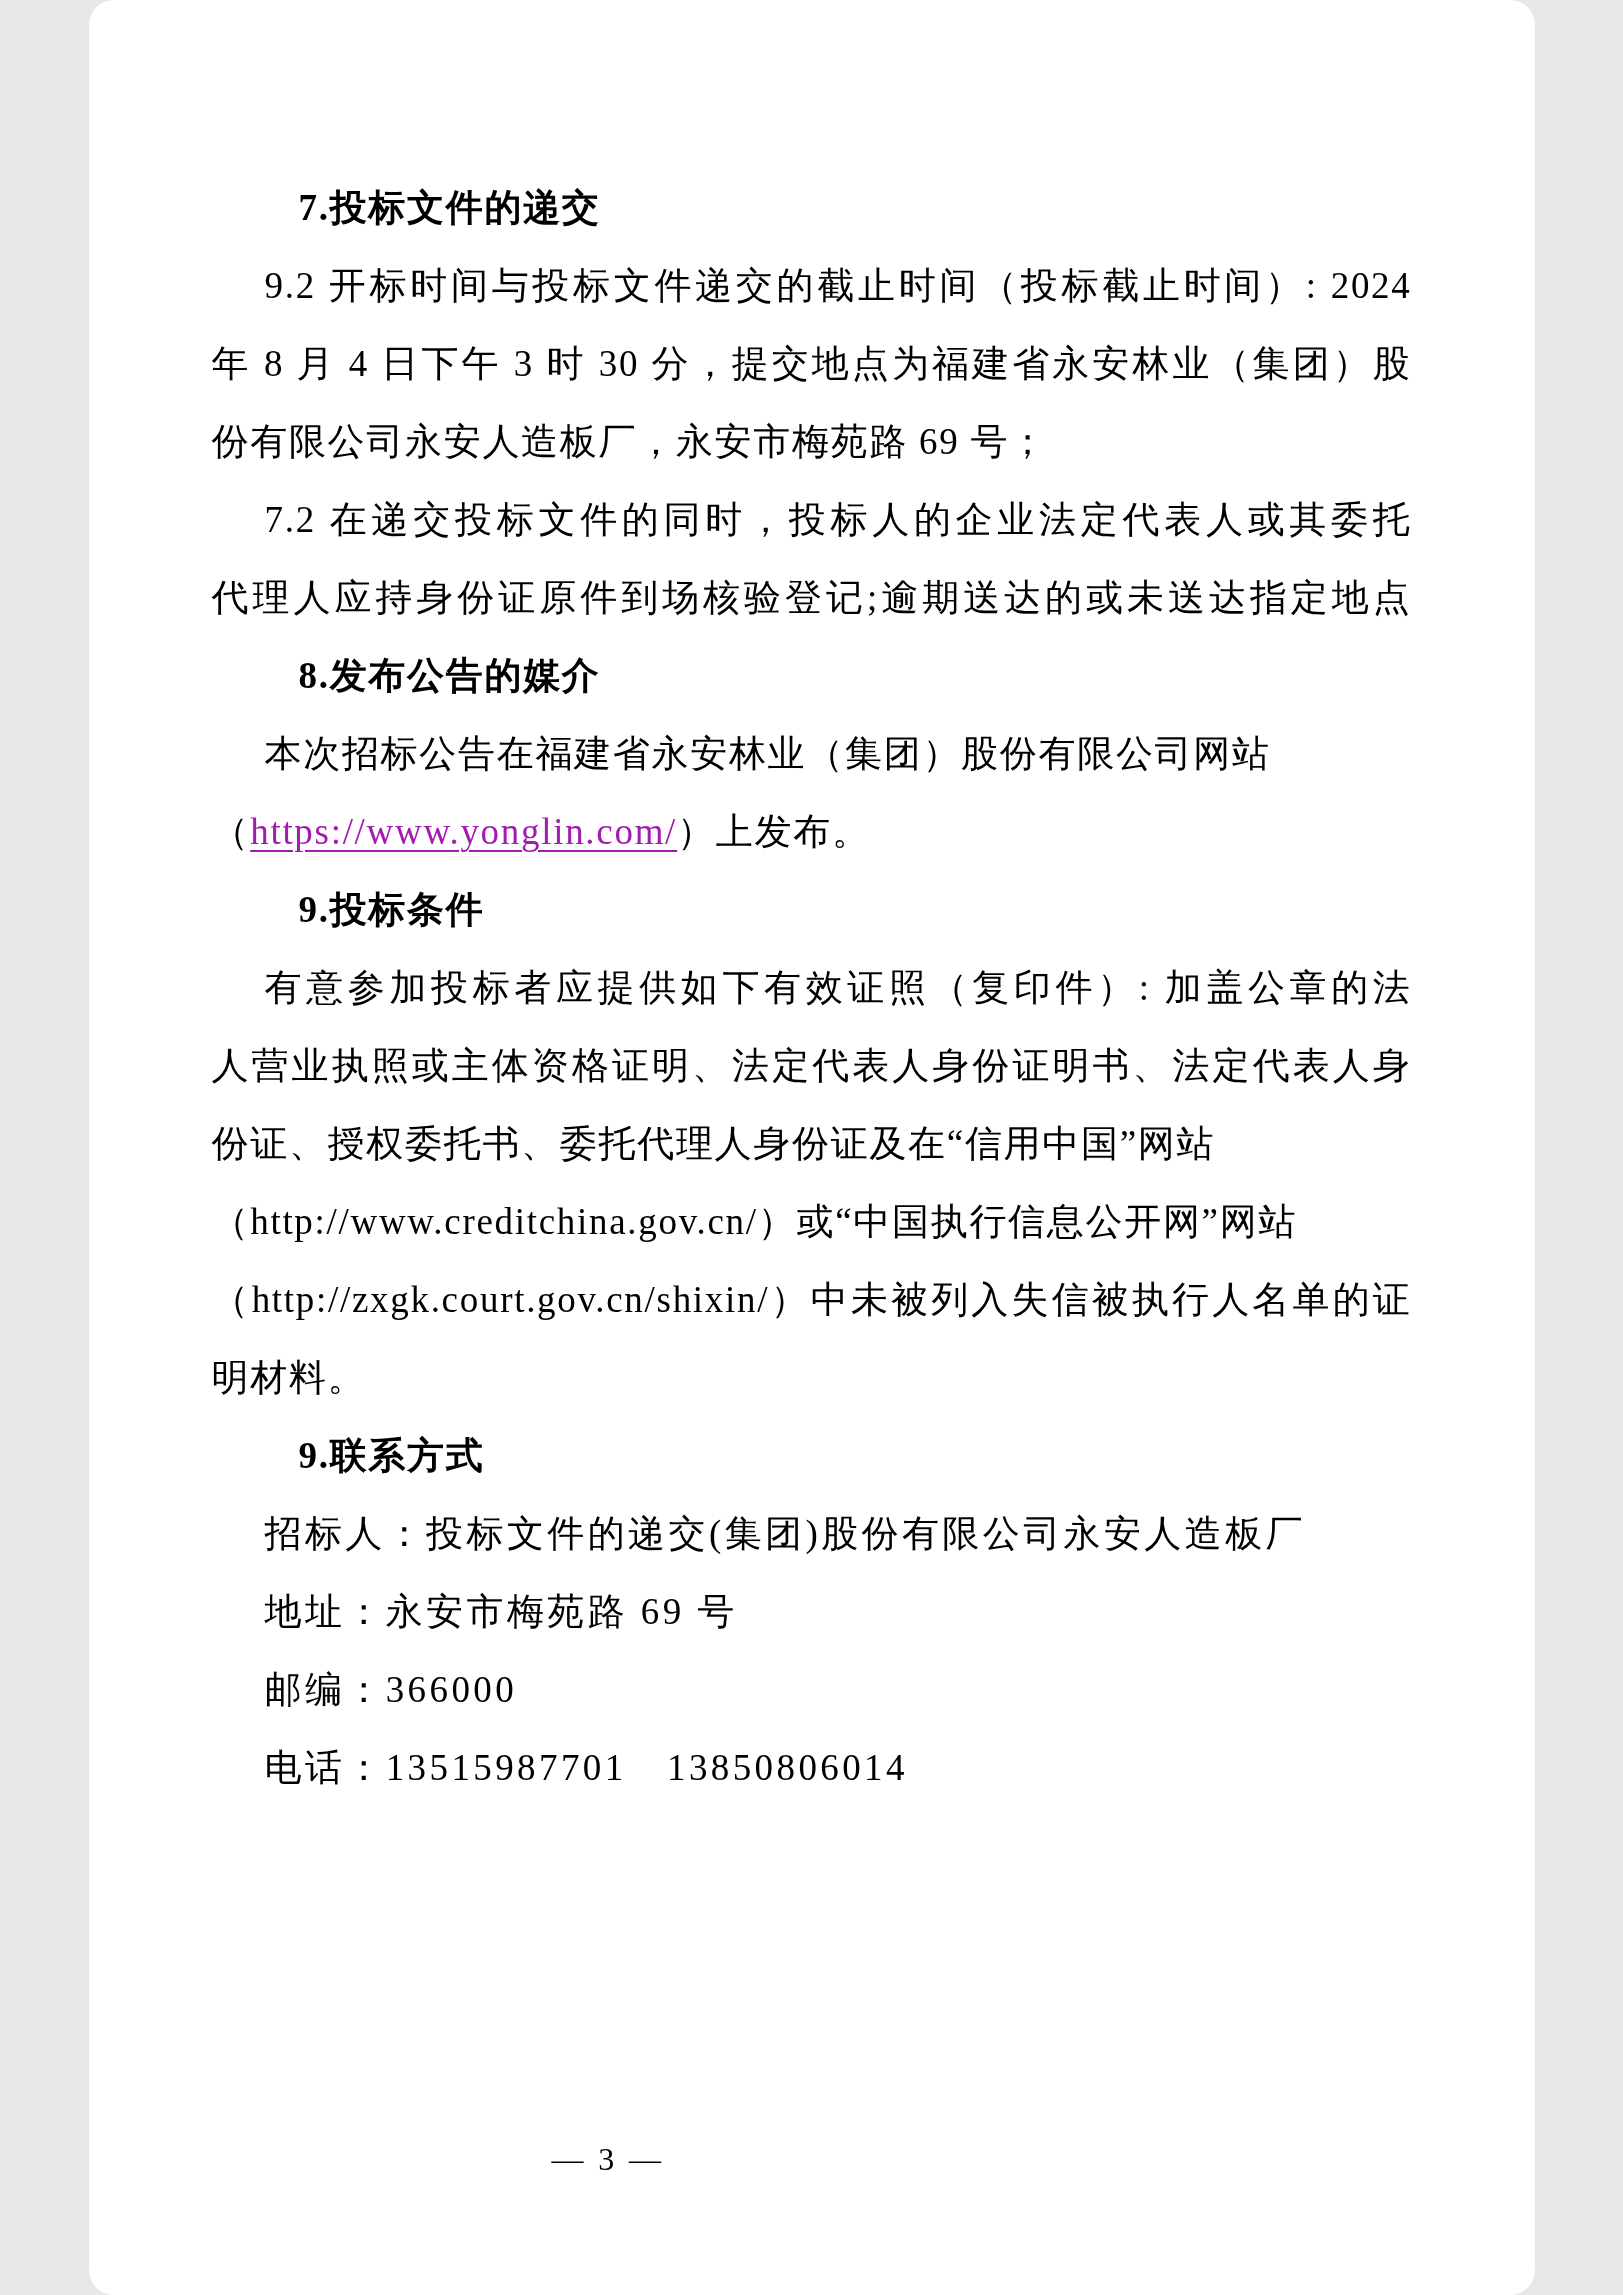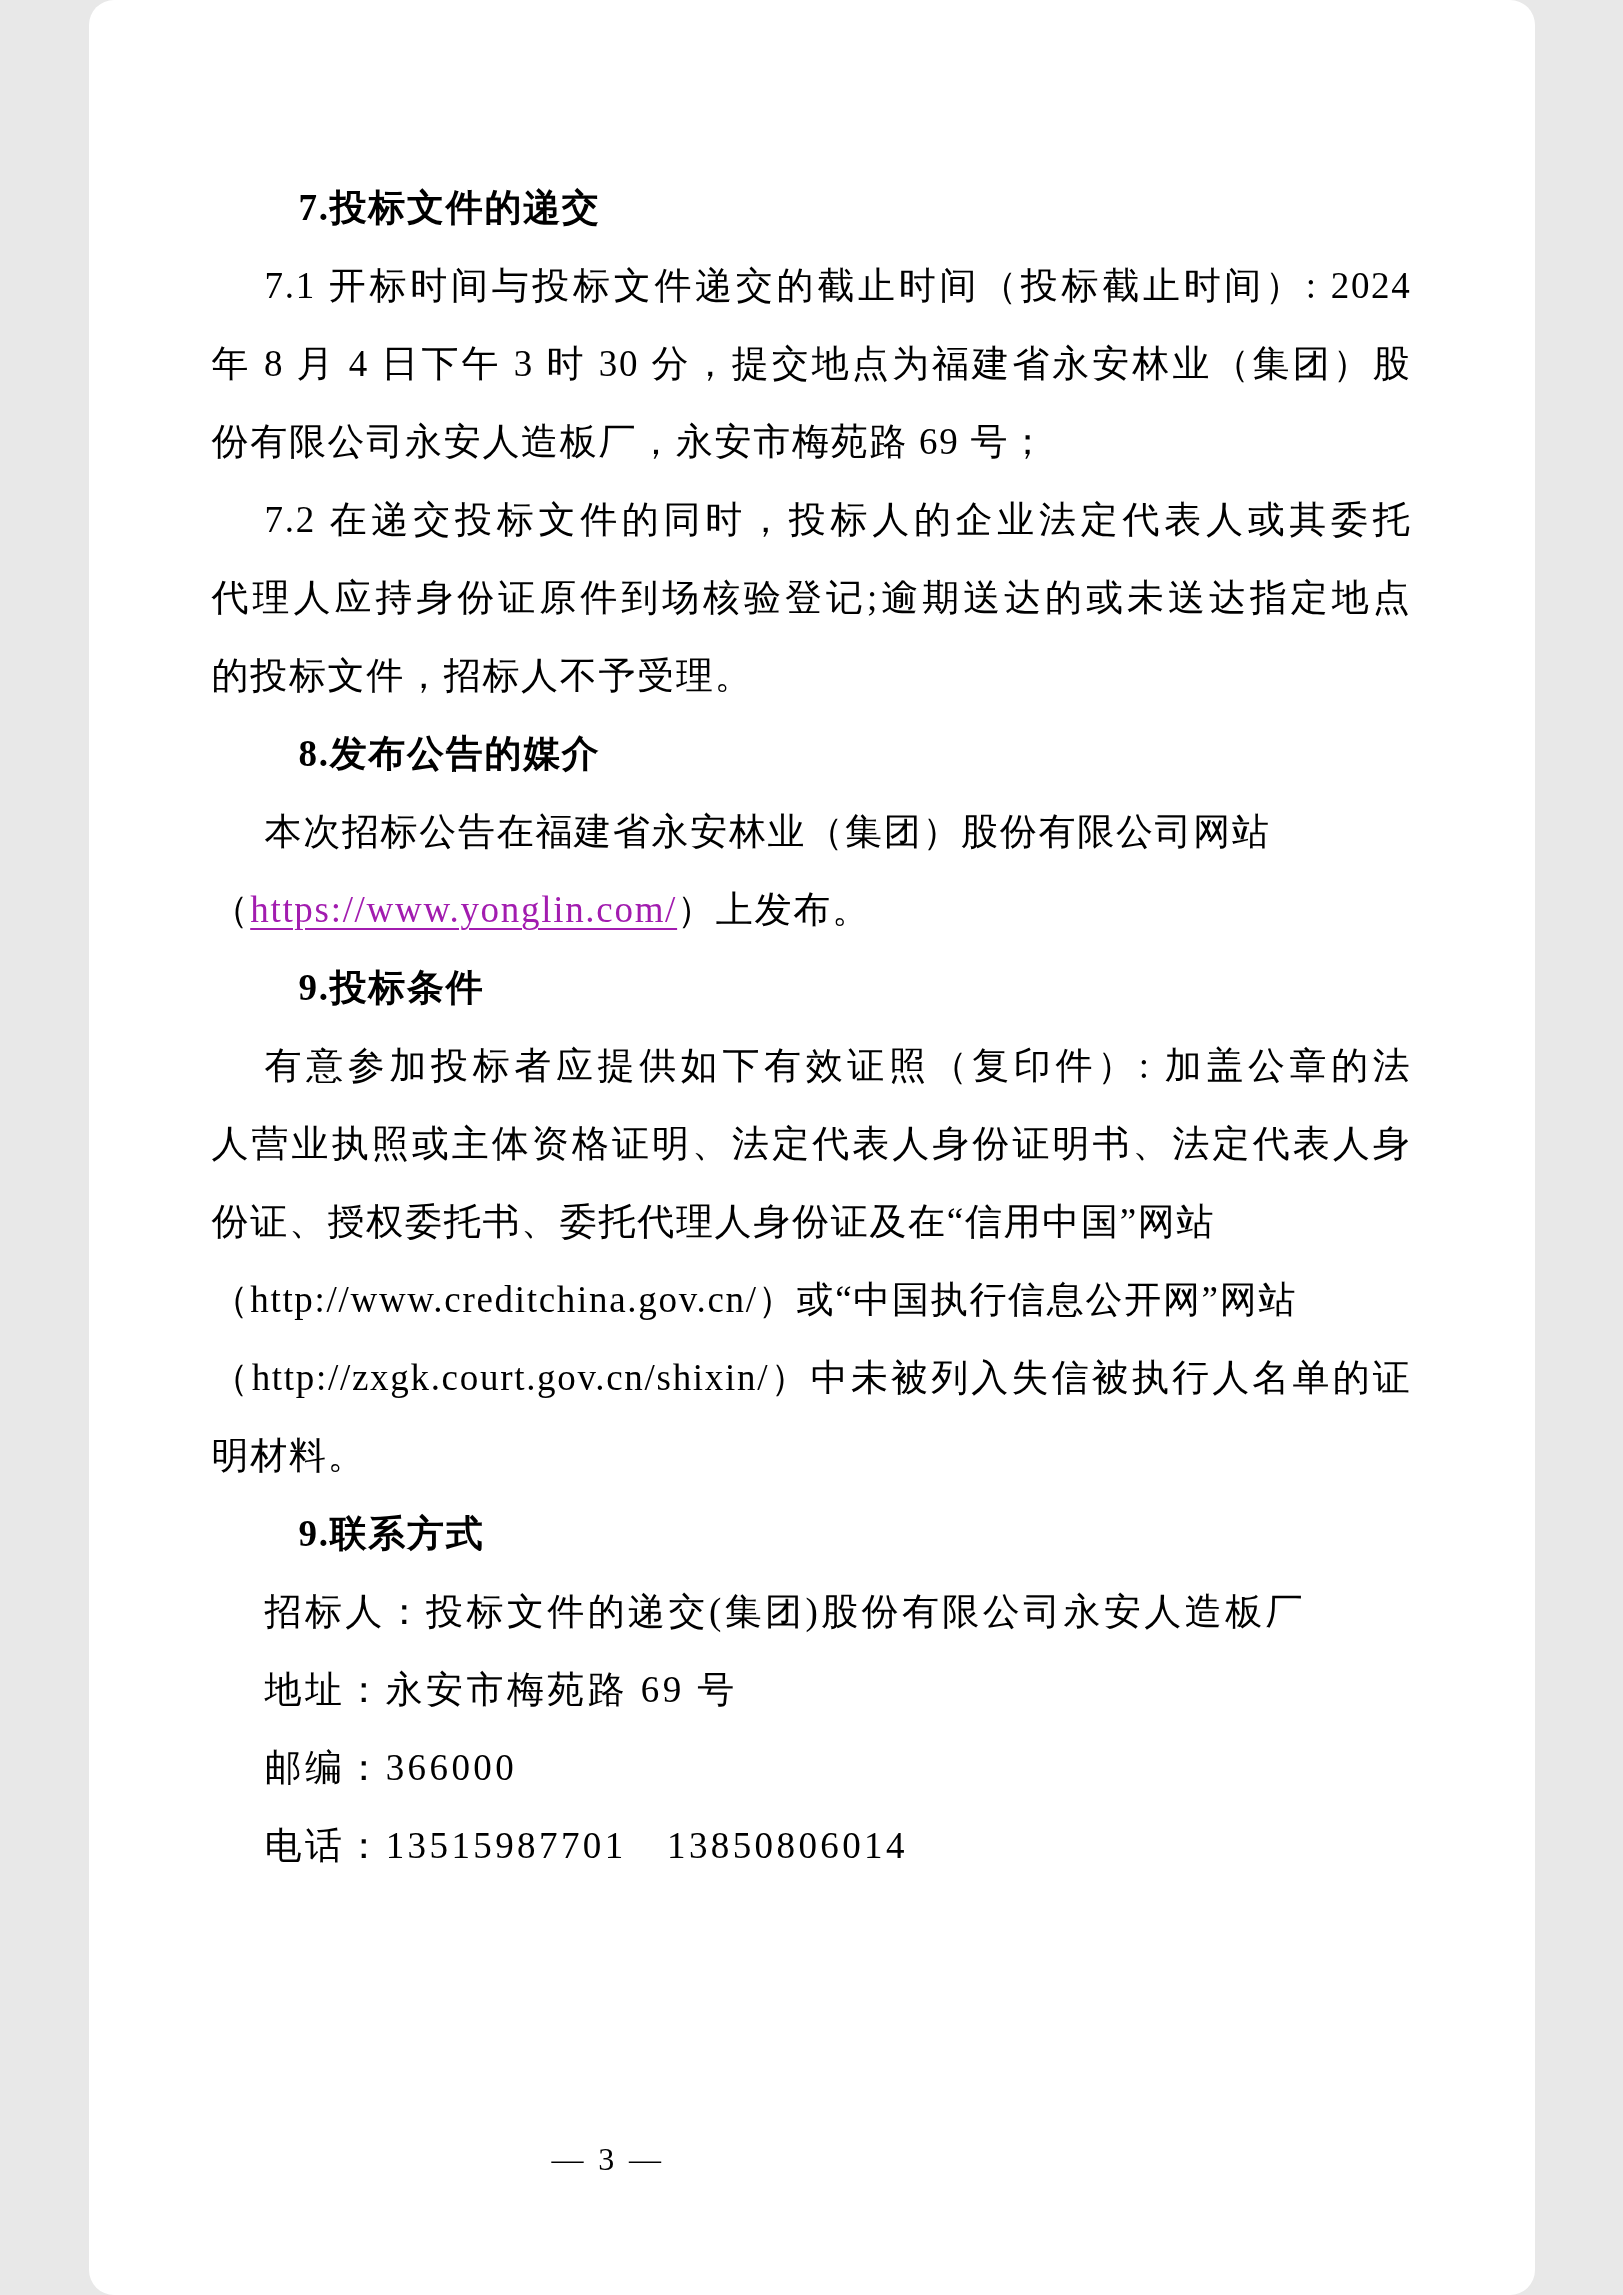--- a/index.html
+++ b/index.html
@@ -54,27 +54,26 @@
     white-space: pre;
   }
 </style>
 </head>
 <body>
 
 <div class="page">
 
   <h2 class="hd">7.投标文件的递交</h2>
 
-  <p class="ln indent fill">7.1 开标时间与投标文件递交的截止时间（投标截止时间）: 2024</p>
+  <p class="ln indent fill">9.2 开标时间与投标文件递交的截止时间（投标截止时间）: 2024</p>
   <p class="ln fill">年 8 月 4 日下午 3 时 30 分，提交地点为福建省永安林业（集团）股</p>
   <p class="ln">份有限公司永安人造板厂，永安市梅苑路 69 号；</p>
 
   <p class="ln indent fill">7.2 在递交投标文件的同时，投标人的企业法定代表人或其委托</p>
   <p class="ln fill">代理人应持身份证原件到场核验登记;逾期送达的或未送达指定地点</p>
-  <p class="ln">的投标文件，招标人不予受理。</p>
 
   <h2 class="hd">8.发布公告的媒介</h2>
 
   <p class="ln indent">本次招标公告在福建省永安林业（集团）股份有限公司网站</p>
   <p class="ln"><span>（</span><span class="url-link">https://www.yonglin.com/</span><span>）上发布。</span></p>
 
   <h2 class="hd">9.投标条件</h2>
 
   <p class="ln indent fill">有意参加投标者应提供如下有效证照（复印件）: 加盖公章的法</p>
   <p class="ln fill">人营业执照或主体资格证明、法定代表人身份证明书、法定代表人身</p>

